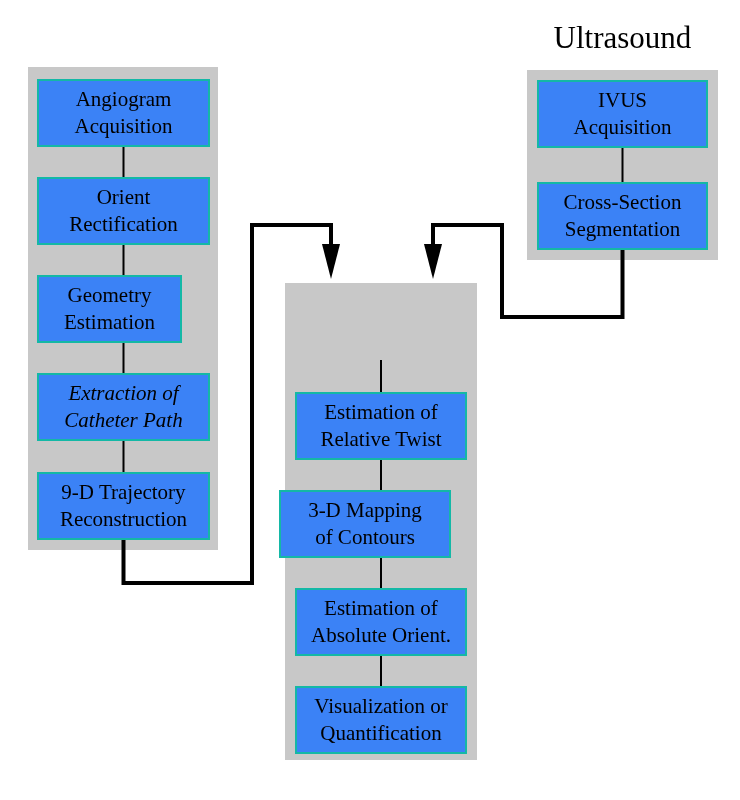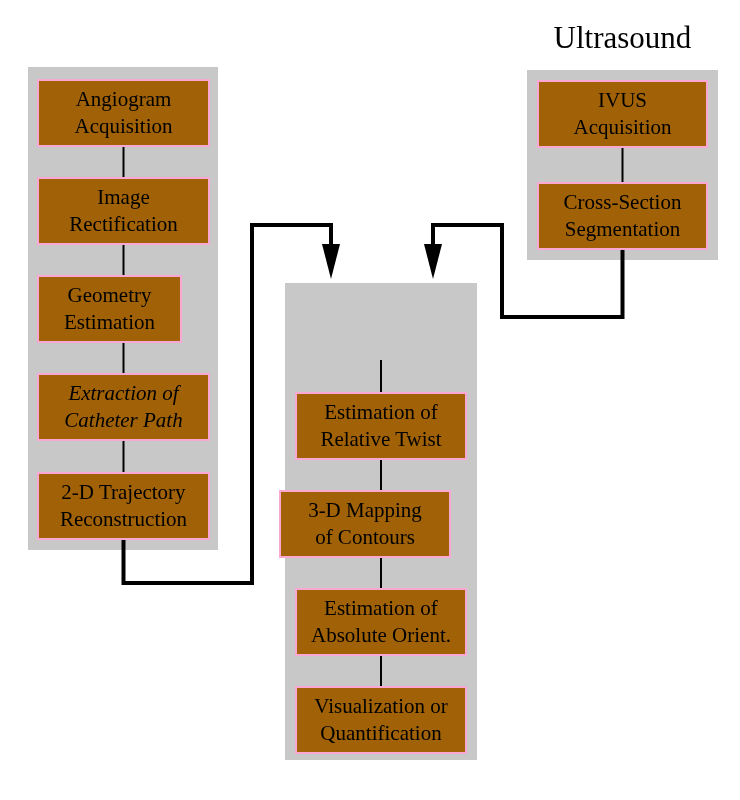--- a/index.html
+++ b/index.html
@@ -24,22 +24,22 @@
     white-space: nowrap;
     color: #000000;
   }
   .panel {
     position: absolute;
     background: #c8c8c8;
   }
   .box {
     position: absolute;
     box-sizing: border-box;
-    background: #a16207;
-    border: 2px solid #f9a8d4;
+    background: #3b82f6;
+    border: 2px solid #14b8a6;
     display: flex;
     align-items: center;
     justify-content: center;
   }
   .box-label {
     white-space: pre-line;
     text-align: center;
     font-size: 21px;
     line-height: 27px;
     color: #000000;
@@ -90,33 +90,33 @@
 
     <path d="M622.5 250V317H502V225H433V246" stroke="#000000" stroke-width="4" fill="none"></path>
     <polygon points="424,244 442,244 433,279" fill="#000000"></polygon>
   </svg>
 
   <div class="box" id="box-a1">
     <span class="box-label">Angiogram
 Acquisition</span>
   </div>
   <div class="box" id="box-a2">
-    <span class="box-label">Image
+    <span class="box-label">Orient
 Rectification</span>
   </div>
   <div class="box" id="box-a3">
     <span class="box-label">Geometry
 Estimation</span>
   </div>
   <div class="box" id="box-a4">
     <span class="box-label">Extraction of
 Catheter Path</span>
   </div>
   <div class="box" id="box-a5">
-    <span class="box-label">2-D Trajectory
+    <span class="box-label">9-D Trajectory
 Reconstruction</span>
   </div>
 
   <div class="box" id="box-u1">
     <span class="box-label">IVUS
 Acquisition</span>
   </div>
   <div class="box" id="box-u2">
     <span class="box-label">Cross-Section
 Segmentation</span>

